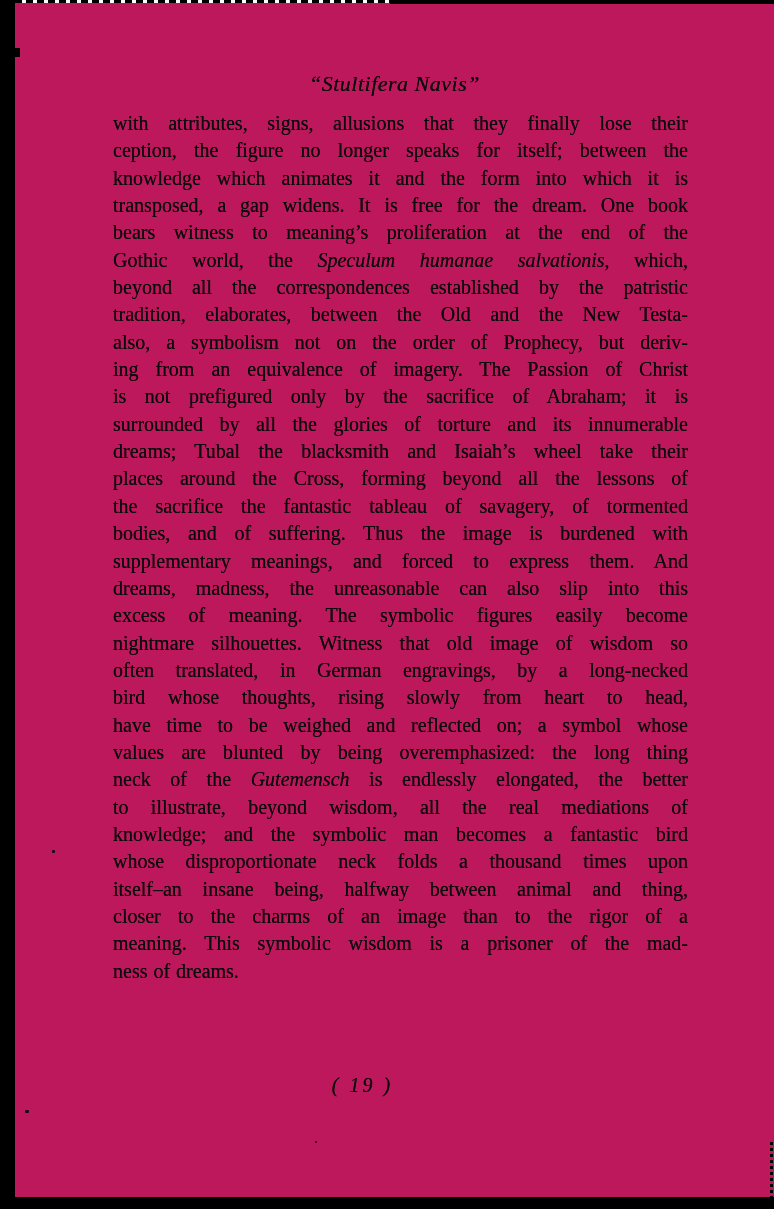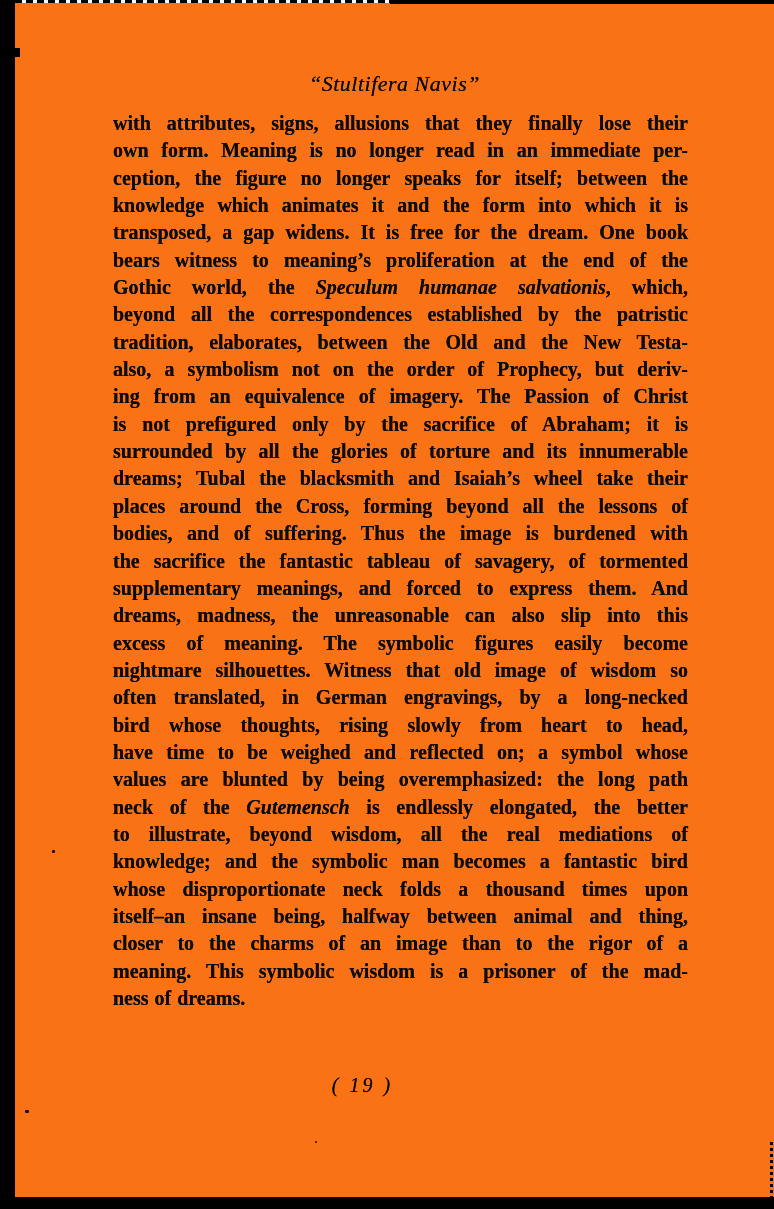--- a/index.html
+++ b/index.html
@@ -10,21 +10,21 @@
     width: 774px;
     height: 1209px;
     position: relative;
     background: #ffffff;
     overflow: hidden;
     font-family: "Liberation Serif", serif;
   }
   .page {
     position: absolute;
     inset: 0;
-    background: #f97316;
+    background: #be185d;
     color: #0c0c0c;
   }
   
   .edge-left {
     position: absolute;
     left: 0; top: 0;
     width: 15px; height: 1209px;
     background: #000;
   }
   .edge-top-dashed {
@@ -77,21 +77,20 @@
 
   
   .body-text {
     position: absolute;
     left: 113px; top: 110px;
     width: 575px;
     font-size: 20px;
     line-height: 27.35px;
     text-shadow: 0 0 0.5px rgba(0,0,0,0.8);
     word-spacing: 1px;
-    font-weight: bold;
   }
   .text-line {
     text-align: justify;
     text-align-last: justify;
   }
   .text-line.last {
     text-align: right;
     text-align-last: left;
   }
   .it { font-style: italic; }
@@ -110,44 +109,43 @@
 </style>
 </head>
 <body>
 
 <div class="page">
 
   <div class="running-header">“Stultifera Navis”</div>
 
   <div class="body-text">
       <div class="text-line"><span>with attributes, signs, allusions that they finally lose their</span></div>
-      <div class="text-line"><span>own form. Meaning is no longer read in an immediate per-</span></div>
       <div class="text-line"><span>ception, the figure no longer speaks for itself; between the</span></div>
       <div class="text-line"><span>knowledge which animates it and the form into which it is</span></div>
       <div class="text-line"><span>transposed, a gap widens. It is free for the dream. One book</span></div>
       <div class="text-line"><span>bears witness to meaning’s proliferation at the end of the</span></div>
       <div class="text-line"><span>Gothic world, the </span><span class="it">Speculum humanae salvationis</span><span>, which,</span></div>
       <div class="text-line"><span>beyond all the correspondences established by the patristic</span></div>
       <div class="text-line"><span>tradition, elaborates, between the Old and the New Testa-</span></div>
       <div class="text-line"><span>also, a symbolism not on the order of Prophecy, but deriv-</span></div>
       <div class="text-line"><span>ing from an equivalence of imagery. The Passion of Christ</span></div>
       <div class="text-line"><span>is not prefigured only by the sacrifice of Abraham; it is</span></div>
       <div class="text-line"><span>surrounded by all the glories of torture and its innumerable</span></div>
       <div class="text-line"><span>dreams; Tubal the blacksmith and Isaiah’s wheel take their</span></div>
       <div class="text-line"><span>places around the Cross, forming beyond all the lessons of</span></div>
+      <div class="text-line"><span>the sacrifice the fantastic tableau of savagery, of tormented</span></div>
       <div class="text-line"><span>bodies, and of suffering. Thus the image is burdened with</span></div>
-      <div class="text-line"><span>the sacrifice the fantastic tableau of savagery, of tormented</span></div>
       <div class="text-line"><span>supplementary meanings, and forced to express them. And</span></div>
       <div class="text-line"><span>dreams, madness, the unreasonable can also slip into this</span></div>
       <div class="text-line"><span>excess of meaning. The symbolic figures easily become</span></div>
       <div class="text-line"><span>nightmare silhouettes. Witness that old image of wisdom so</span></div>
       <div class="text-line"><span>often translated, in German engravings, by a long-necked</span></div>
       <div class="text-line"><span>bird whose thoughts, rising slowly from heart to head,</span></div>
       <div class="text-line"><span>have time to be weighed and reflected on; a symbol whose</span></div>
-      <div class="text-line"><span>values are blunted by being overemphasized: the long path</span></div>
+      <div class="text-line"><span>values are blunted by being overemphasized: the long thing</span></div>
       <div class="text-line"><span>neck of the </span><span class="it">Gutemensch</span><span> is endlessly elongated, the better</span></div>
       <div class="text-line"><span>to illustrate, beyond wisdom, all the real mediations of</span></div>
       <div class="text-line"><span>knowledge; and the symbolic man becomes a fantastic bird</span></div>
       <div class="text-line"><span>whose disproportionate neck folds a thousand times upon</span></div>
       <div class="text-line"><span>itself–an insane being, halfway between animal and thing,</span></div>
       <div class="text-line"><span>closer to the charms of an image than to the rigor of a</span></div>
       <div class="text-line"><span>meaning. This symbolic wisdom is a prisoner of the mad-</span></div>
       <div class="text-line last"><span>ness of dreams.</span></div>
     </div>
 

